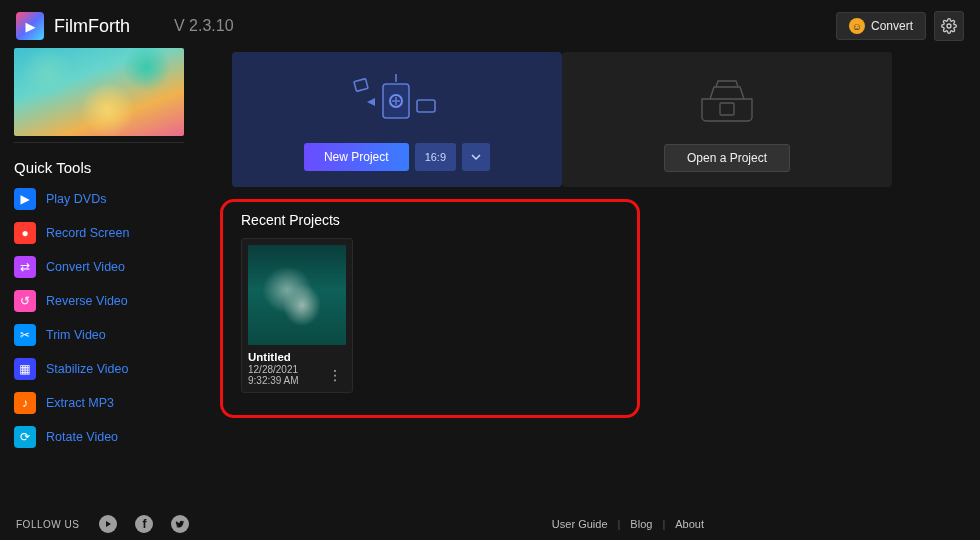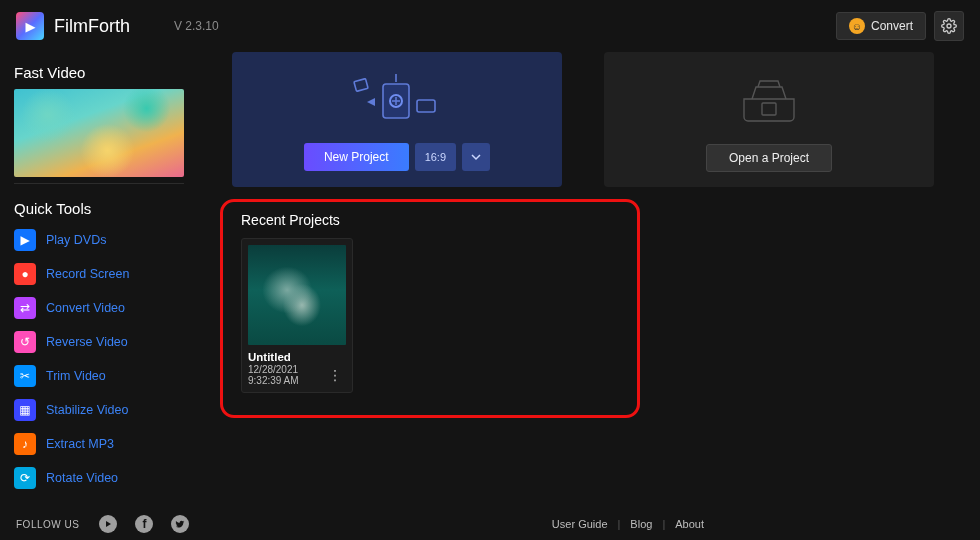--- a/index.html
+++ b/index.html
@@ -19,21 +19,21 @@
     height: 48px;
   }
   .app-logo {
     width: 28px; height: 28px; border-radius: 4px;
     background: linear-gradient(135deg,#ff4f7b 0%, #5a6cff 50%, #49d6ff 100%);
     position: relative; margin-right: 10px;
     display:flex;align-items:center;justify-content:center;
   }
   .app-logo::after{content:"▶";color:#fff;font-size:13px;margin-left:1px;}
   .app-title { font-size: 18px; font-weight: 500; color: #fff; }
-  .app-version { font-size: 12px; color: #8c8c8c; margin-left: 44px; }
+  .app-version { font-size: 16px; color: #8c8c8c; margin-left: 44px; }
   .header-spacer { flex: 1; }
   .contact-btn {
     display: flex; align-items: center; gap: 6px;
     background: #2a2a2a; border: 1px solid #3a3a3a;
     border-radius: 3px; padding: 5px 12px; font-size: 12px;
     color: #e6e6e6; cursor: pointer;
   }
   .contact-icon{width:16px;height:16px;border-radius:50%;background:#f5a623;display:flex;align-items:center;justify-content:center;font-size:10px;color:#333;}
   .settings-btn {
     width: 30px; height: 30px; background: #2a2a2a; border:1px solid #3a3a3a;
@@ -66,21 +66,21 @@
   .tool-list { display:flex; flex-direction:column; gap:4px; margin-top:6px;}
   .tool-item { display:flex; align-items:center; gap:10px; padding:4px 0; cursor:pointer;}
   .tool-icon{
     width:22px;height:22px;border-radius:4px;
     display:flex;align-items:center;justify-content:center;
     font-size:12px;color:#fff;
   }
   .tool-label{font-size:12.5px;color:#3b82f6;}
 
   
-  .panels { display:flex; gap:42px; }
+  .panels { display:flex; }
   .panel {
     width: 330px; height: 135px;
     background: #202020; border-radius:4px;
     display:flex;flex-direction:column;align-items:center;justify-content:center;
     position:relative;
   }
   .panel.blue { background: #1f2b52; }
   .panel-art { height: 66px; display:flex;align-items:center;justify-content:center; }
   .new-project-row{display:flex;gap:6px;margin-top:8px;}
   .new-project-btn{
@@ -148,21 +148,20 @@
     <svg width="16" height="16" viewBox="0 0 24 24" fill="none" stroke="#ccc" stroke-width="2">
         <circle cx="12" cy="12" r="3"></circle>
         <path d="M19.4 15a1.7 1.7 0 0 0 .34 1.87l.06.06a2 2 0 1 1-2.83 2.83l-.06-.06a1.7 1.7 0 0 0-1.87-.34 1.7 1.7 0 0 0-1 1.56V21a2 2 0 1 1-4 0v-.09a1.7 1.7 0 0 0-1-1.56 1.7 1.7 0 0 0-1.87.34l-.06.06a2 2 0 1 1-2.83-2.83l.06-.06A1.7 1.7 0 0 0 4.6 15a1.7 1.7 0 0 0-1.56-1H3a2 2 0 1 1 0-4h.09a1.7 1.7 0 0 0 1.56-1 1.7 1.7 0 0 0-.34-1.87l-.06-.06A2 2 0 1 1 7.08 4.25l.06.06a1.7 1.7 0 0 0 1.87.34H9a1.7 1.7 0 0 0 1-1.56V3a2 2 0 1 1 4 0v.09a1.7 1.7 0 0 0 1 1.56 1.7 1.7 0 0 0 1.87-.34l.06-.06a2 2 0 1 1 2.83 2.83l-.06.06A1.7 1.7 0 0 0 19.4 9c.14.32.22.66.22 1H21a2 2 0 1 1 0 4h-.09a1.7 1.7 0 0 0-1.51 1z"></path>
       </svg>
   </button>
 </div>
 
 <div class="main">
 
   <div class="sidebar">
-    <div class="section-title">Fast Video</div>
     <div class="fast-video-thumb"></div>
     <div class="sidebar-divider"></div>
     <div class="section-title">Quick Tools</div>
     <div class="tool-list" id="tool-list">
         <div class="tool-item">
           <div class="tool-icon" style="background: rgb(16, 116, 255);">▶</div>
           <div class="tool-label">Play DVDs</div>
         </div>
         <div class="tool-item">
           <div class="tool-icon" style="background: rgb(255, 59, 48);">●</div>

